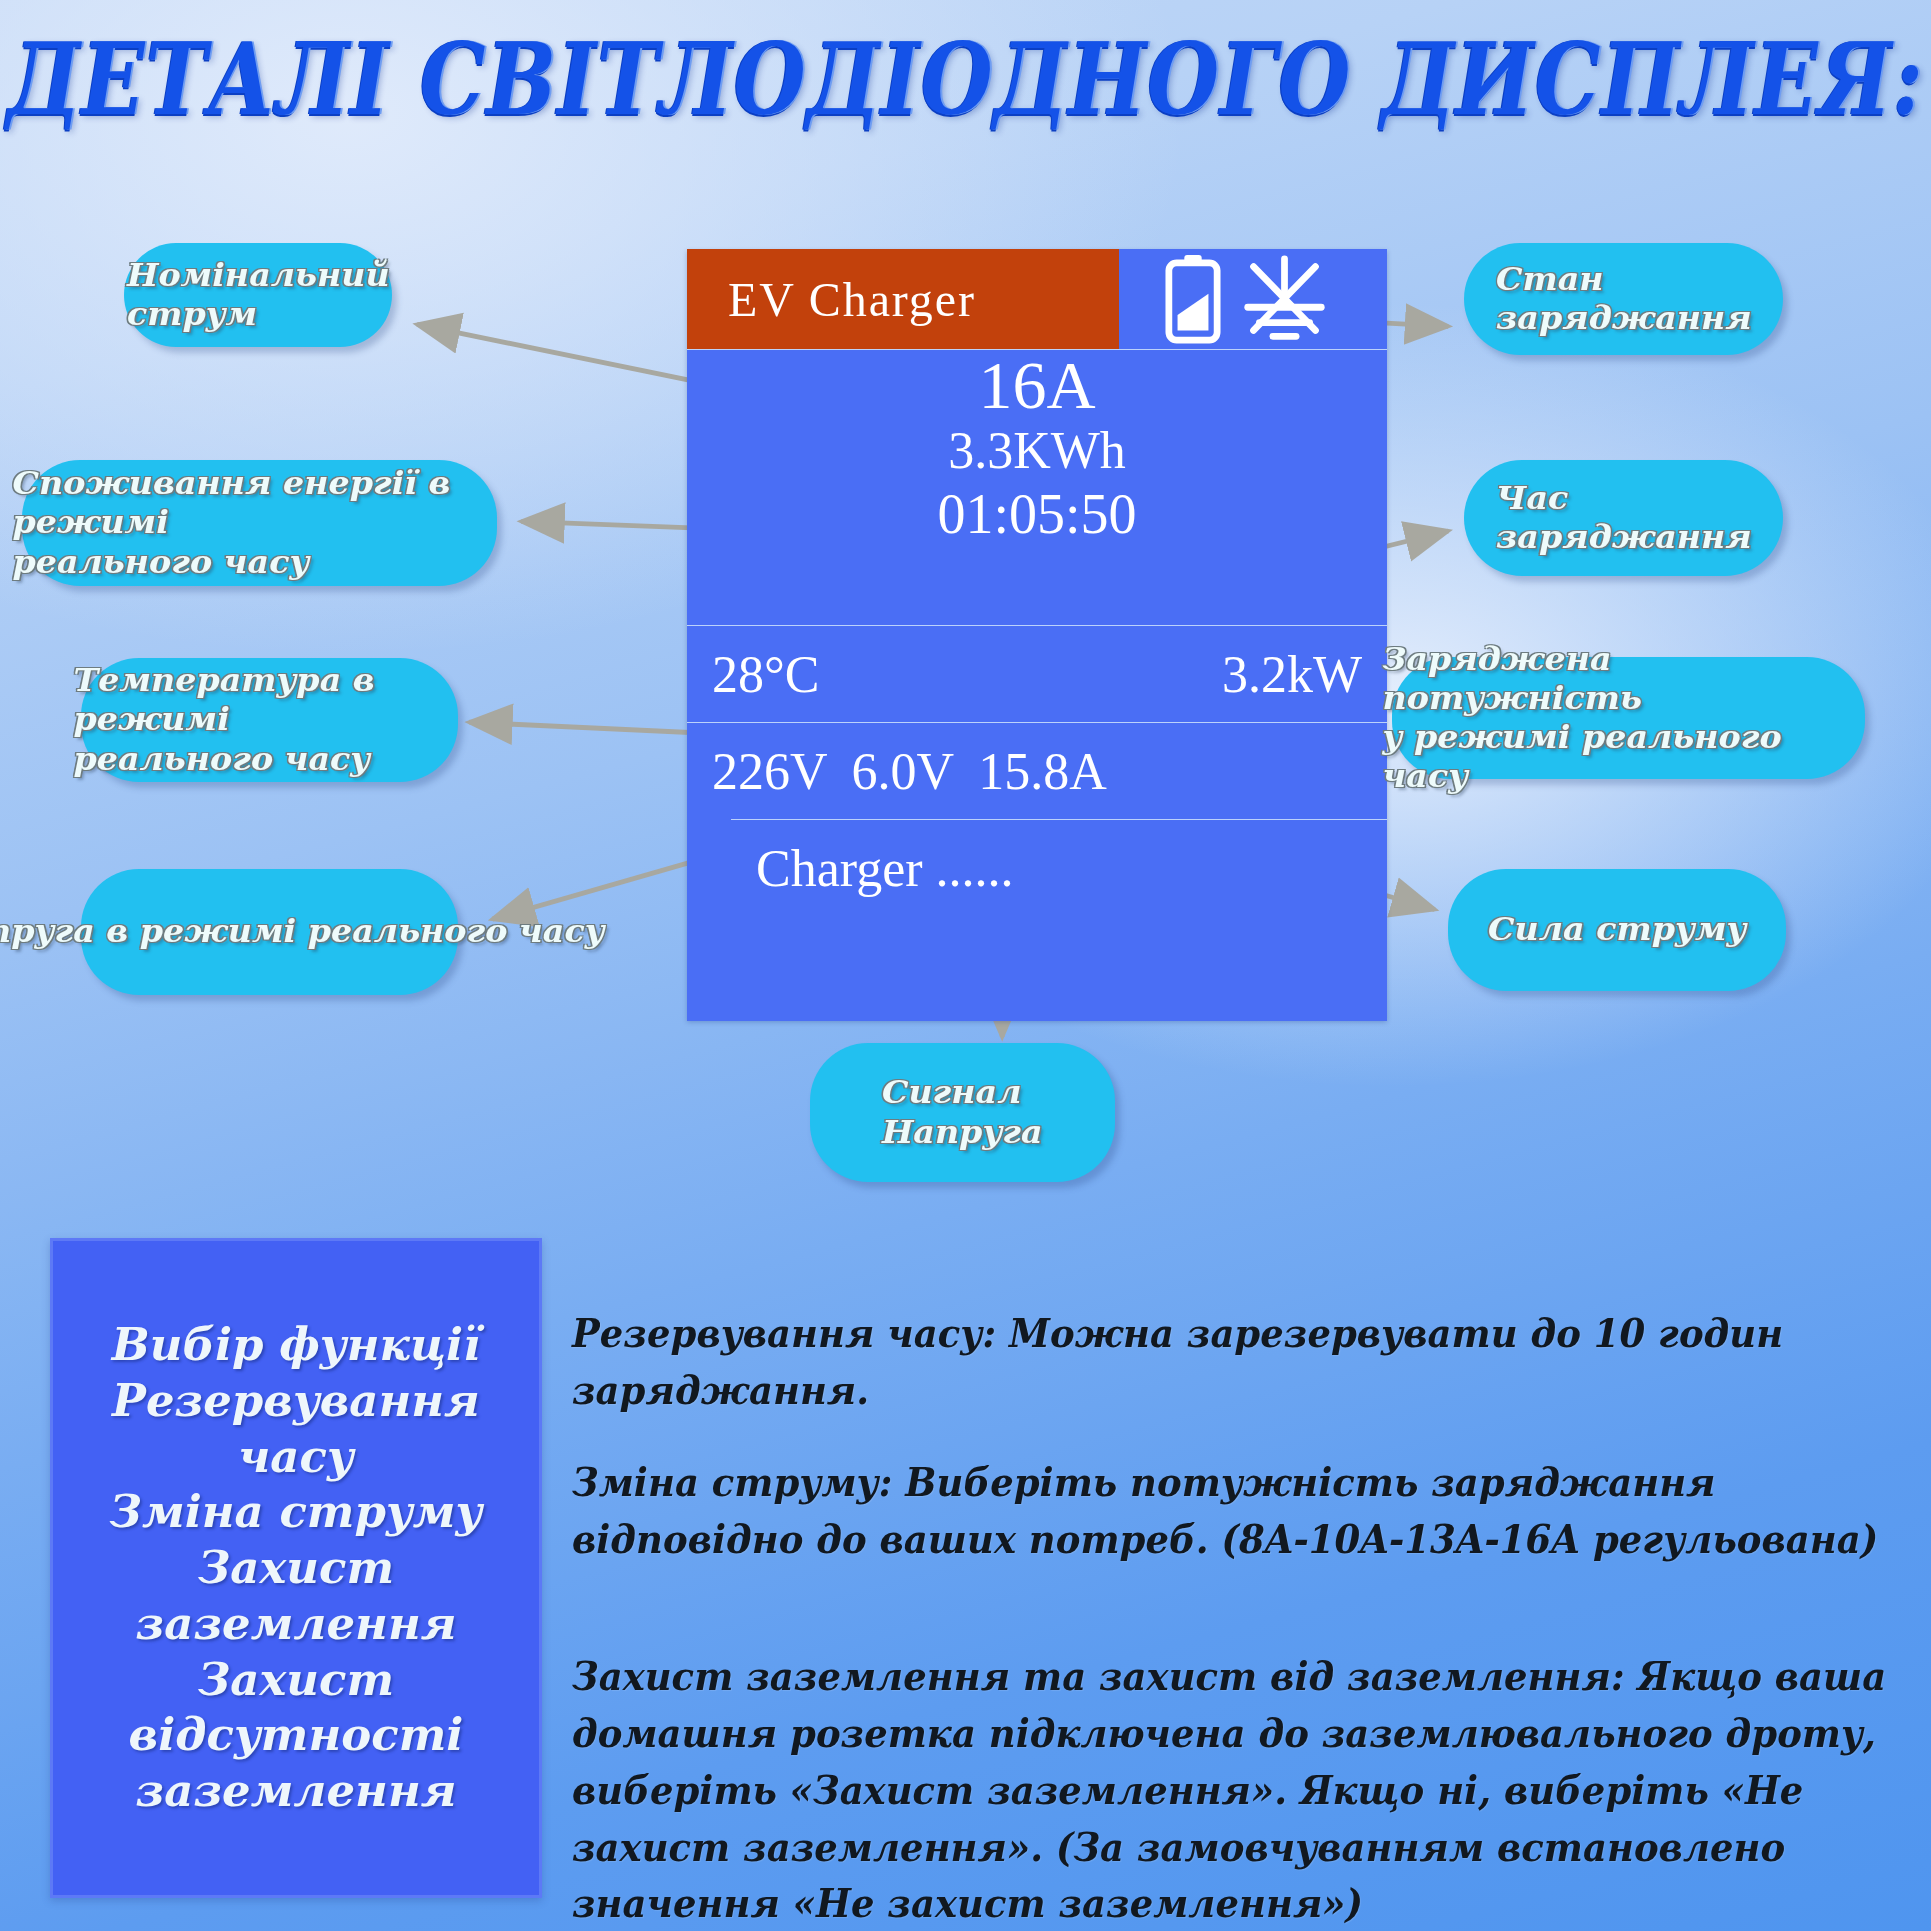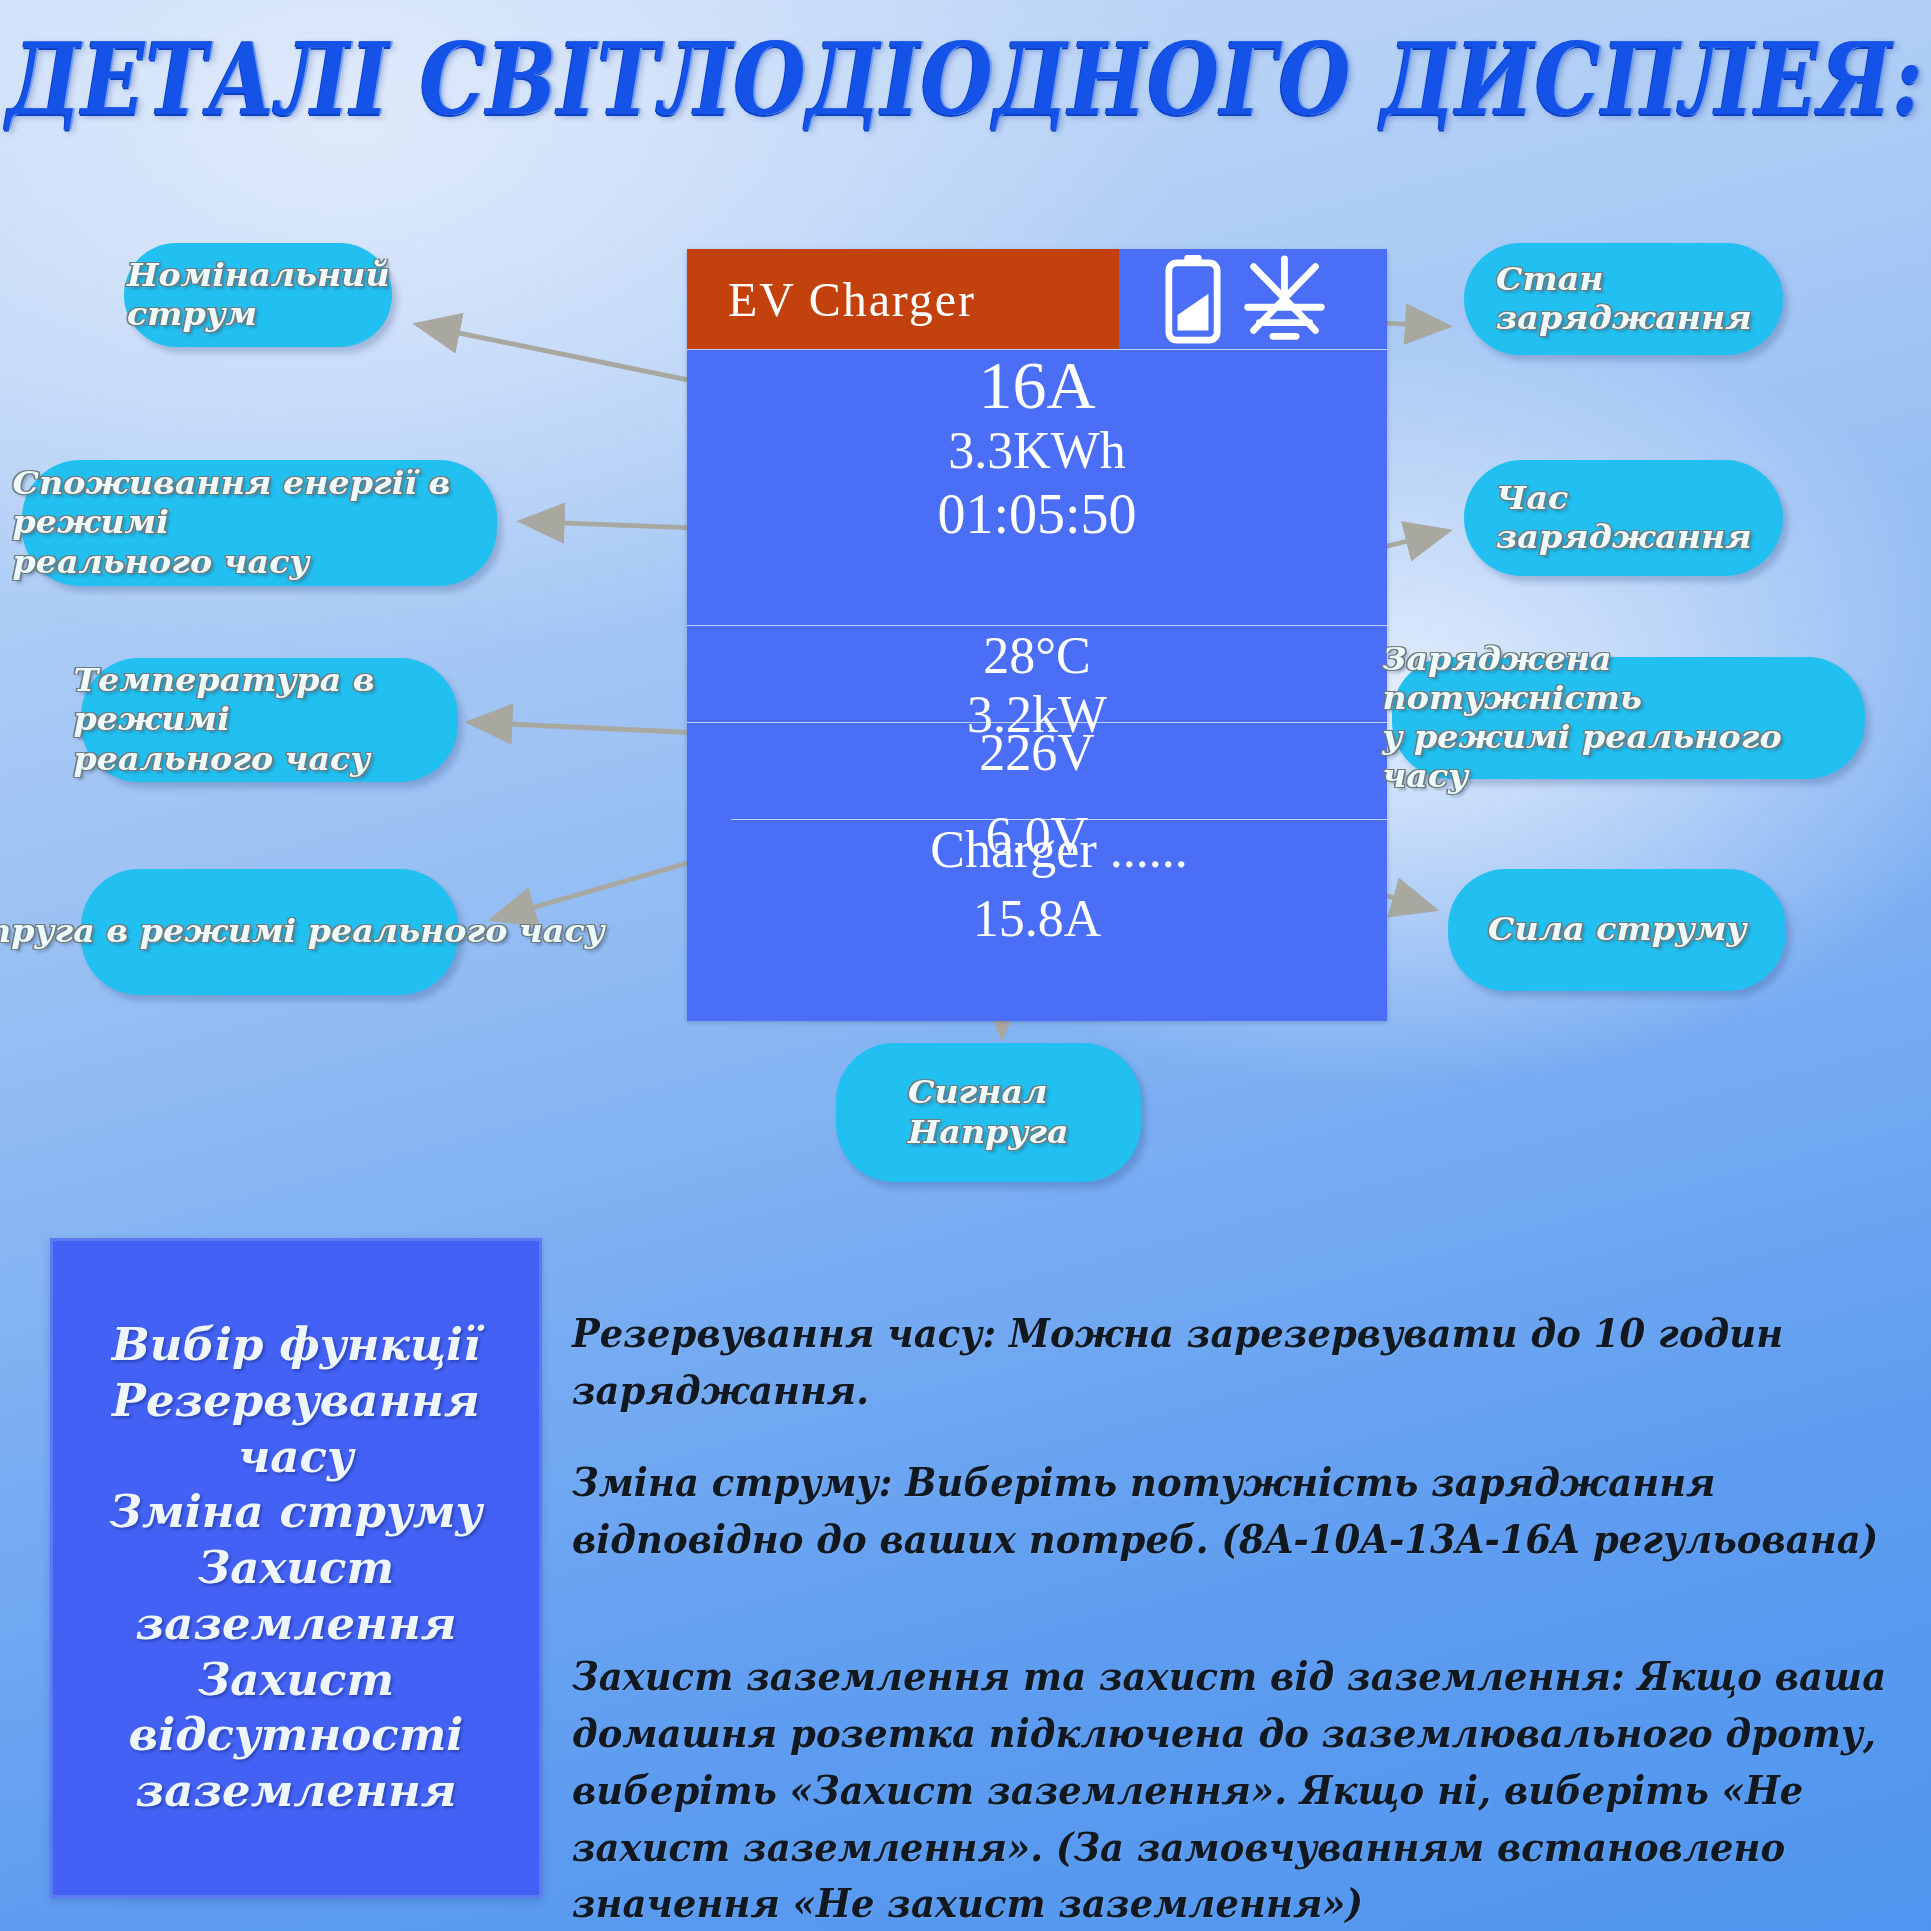--- a/index.html
+++ b/index.html
@@ -56,21 +56,21 @@
     align-items:center; justify-content:flex-start; 
     color:#ffffff;
   }
   #disp-amp { font-size:68px; line-height:1.05; }
   #disp-kwh { font-size:52px; line-height:1.15; }
   #disp-time { font-size:56px; line-height:1.2; }
 
   .disp-row {
     border-top:1.9px solid #bcd2fb;
     height:97px; display:flex; align-items:center;
-    color:#ffffff; font-size:52px; padding:0 25px;flex-direction:column;
+    color:#ffffff; font-size:52px; padding:0 25px;
   }
   #row-temp { justify-content:space-between; }
   #row-volt { justify-content:flex-start; gap:24px; }
   #row-status { justify-content:flex-start;margin-left:44px; }
 
   
   .pill {
     position:absolute;
     background:#22c0f0;
     border-radius:58px;
@@ -92,21 +92,21 @@
 
   
   #pill-rated      { left:124px;  top:243px;  width:268px; height:104px; }
   #pill-energy     { left:22px;   top:460px;  width:475px; height:126px; }
   #pill-temp       { left:81px;   top:658px;  width:377px; height:124px; }
   #pill-voltage    { left:81px;   top:869px;  width:377px; height:126px; }
   #pill-state      { left:1464px; top:243px;  width:319px; height:112px; }
   #pill-chargetime { left:1464px; top:460px;  width:319px; height:116px; }
   #pill-power      { left:1392px; top:657px;  width:473px; height:122px; }
   #pill-current    { left:1448px; top:869px;  width:338px; height:122px; }
-  #pill-signal     { left:836px;  top:1043px; width:305px; height:139px; }
+  #pill-signal     { left:810px;  top:1043px; width:305px; height:139px; }
 
   
   #func-panel {
     position:absolute; left:50px; top:1238px; width:492px; height:660px;
     background:#4361f4;
     border:3.9px solid #5d79f6;
     box-shadow:0 2.9px 7.7px rgba(30,60,140,.25);
     display:flex; align-items:center; justify-content:center;
   }
   #func-list {

